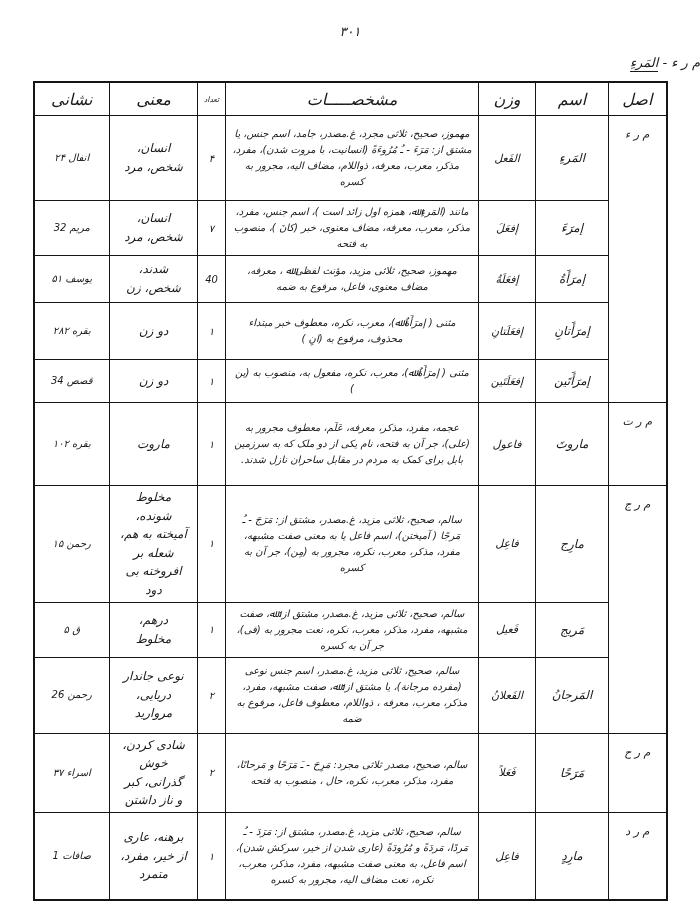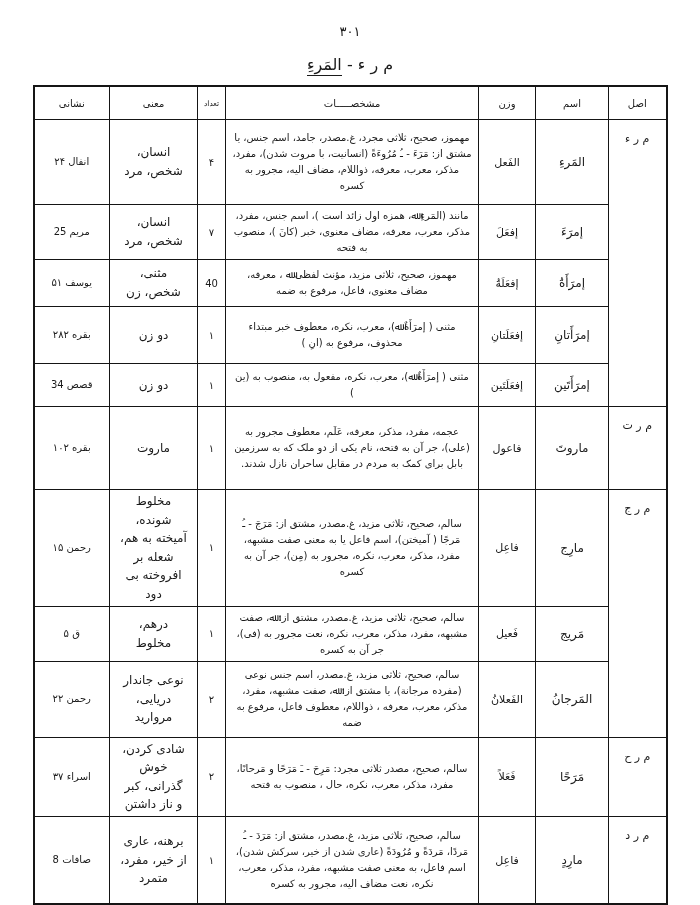--- a/index.html
+++ b/index.html
@@ -2,37 +2,37 @@
 <html lang="fa" dir="rtl"><head>
 <meta charset="utf-8">
 <style>
   html,body{margin:0;padding:0;}
   body{
     width:700px;height:905px;background:#ffffff;color:#1a1a1a;
     font-family:"DejaVu Sans", sans-serif;
     -webkit-font-smoothing:antialiased;
     overflow:hidden;
   }
-  .page{width:700px;height:905px;position:relative;}
+  .page{width:700px;height:905px;position:relative;font-style:italic;}
   .page-number{
     text-align:center;padding-top:24px;font-size:13px;letter-spacing:1px;
   }
   .page-title{
-    text-align:center;margin-top:16px;font-size:16px;direction:rtl;
+    margin-top:16px;font-size:13px;direction:rtl;
   }
   .title-word{border-bottom:1px solid #1a1a1a;padding-bottom:1px;}
   table.lex{
     width:633px;margin:11px auto 0;border-collapse:collapse;
     border:2px solid #151515;direction:rtl;table-layout:fixed;
   }
   th,td{
     border:1px solid #151515;text-align:center;vertical-align:middle;
     padding:2px 3px;word-wrap:break-word;
   }
-  th{font-size:10px;font-weight:normal;height:28px;}
+  th{font-size:16px;font-weight:normal;height:28px;}
   th.h-tedad{font-size:7.5px;}
   td.c-asl{vertical-align:top;padding-top:12px;font-size:11px;letter-spacing:1px;}
   td.c-ism{font-size:12px;}
   td.c-vazn{font-size:11px;}
   td.c-mosh{font-size:10px;line-height:1.6;padding:3px 6px;}
   td.c-tedad{font-size:10px;}
   td.c-mani{font-size:12px;line-height:1.55;padding:2px 10px;}
   td.c-neshani{font-size:10px;line-height:1.55;padding:2px 1px;}
   .footer-mark{text-align:center;margin-top:3px;font-size:12px;}
 </style>
@@ -76,28 +76,28 @@
           <td class="c-tedad">۴</td>
           <td class="c-mani">انسان، شخص، مرد</td>
           <td class="c-neshani">انفال ۲۴</td>
         </tr>
         <tr style="height: 48px;">
           <td class="c-ism">إمرَءَ</td>
           <td class="c-vazn">إفعَلَ</td>
           <td class="c-mosh">مانند (المَرءِ ﷲ، همزه اول زائد است )، اسم جنس، مفرد، مذکر، معرب، معرفه، مضاف معنوی، خبر (کانَ )، منصوب به فتحه</td>
           <td class="c-tedad">۷</td>
           <td class="c-mani">انسان، شخص، مرد</td>
-          <td class="c-neshani">مریم 25</td>
+          <td class="c-neshani">مریم 32</td>
         </tr>
         <tr style="height: 47px;">
           <td class="c-ism">إمرَأَةُ</td>
           <td class="c-vazn">إفعَلَةُ</td>
           <td class="c-mosh">مهموز، صحیح، ثلاثی مزید، مؤنث لفظی ﷲ ، معرفه، مضاف معنوی، فاعل، مرفوع به ضمه</td>
           <td class="c-tedad">40</td>
-          <td class="c-mani">مثنی، شخص، زن</td>
+          <td class="c-mani">شدند، شخص، زن</td>
           <td class="c-neshani">یوسف ۵۱</td>
         </tr>
         <tr style="height: 57px;">
           <td class="c-ism">إمرَأَتانِ</td>
           <td class="c-vazn">إفعَلَتانِ</td>
           <td class="c-mosh">مثنی ( إمرَأَةٌ ﷲ)، معرب، نکره، معطوف خبر مبتداء محذوف، مرفوع به (انِ )</td>
           <td class="c-tedad">۱</td>
           <td class="c-mani">دو زن</td>
           <td class="c-neshani">بقره ۲۸۲</td>
         </tr>
@@ -134,38 +134,38 @@
           <td class="c-tedad">۱</td>
           <td class="c-mani">درهم، مخلوط</td>
           <td class="c-neshani">ق ۵</td>
         </tr>
         <tr style="height: 76px;">
           <td class="c-ism">المَرجانُ</td>
           <td class="c-vazn">الفَعلانُ</td>
           <td class="c-mosh">سالم، صحیح، ثلاثی مزید، غ.مصدر، اسم جنس نوعی (مفرده مرجانة)، یا مشتق از: ﷲ، صفت مشبهه، مفرد، مذکر، معرب، معرفه ، ذواللام، معطوف فاعل، مرفوع به ضمه</td>
           <td class="c-tedad">۲</td>
           <td class="c-mani">نوعی جاندار دریایی، مروارید</td>
-          <td class="c-neshani">رحمن ۲۲</td>
+          <td class="c-neshani">رحمن 26</td>
         </tr>
         <tr style="height: 62px;">
           <td class="c-asl" rowspan="1">م ر ح</td>
           <td class="c-ism">مَرَحًا</td>
           <td class="c-vazn">فَعَلاً</td>
           <td class="c-mosh">سالم، صحیح، مصدر ثلاثی مجرد: مَرِحَ - ـَ مَرَحًا و مَرحانًا، مفرد، مذکر، معرب، نکره، حال ، منصوب به فتحه</td>
           <td class="c-tedad">۲</td>
           <td class="c-mani">شادی کردن، خوش گذرانی، کبر و ناز داشتن</td>
           <td class="c-neshani">اسراء ۳۷</td>
         </tr>
         <tr style="height: 88px;">
           <td class="c-asl" rowspan="1">م ر د</td>
           <td class="c-ism">مارِدٍ</td>
           <td class="c-vazn">فاعِل</td>
           <td class="c-mosh">سالم، صحیح، ثلاثی مزید، غ.مصدر، مشتق از: مَرَدَ - ـُ مَردًا، مَردَةً و مُرُودَةً (عاری شدن از خیر، سرکش شدن)، اسم فاعل، به معنی صفت مشبهه، مفرد، مذکر، معرب، نکره، نعت مضاف الیه، مجرور به کسره</td>
           <td class="c-tedad">۱</td>
           <td class="c-mani">برهنه، عاری از خیر، مفرد، متمرد</td>
-          <td class="c-neshani">صافات 8</td>
+          <td class="c-neshani">صافات 1</td>
         </tr>
       </tbody>
   </table>
 
   <div class="footer-mark">٭</div>
 
 </div>
 
 </body></html>

